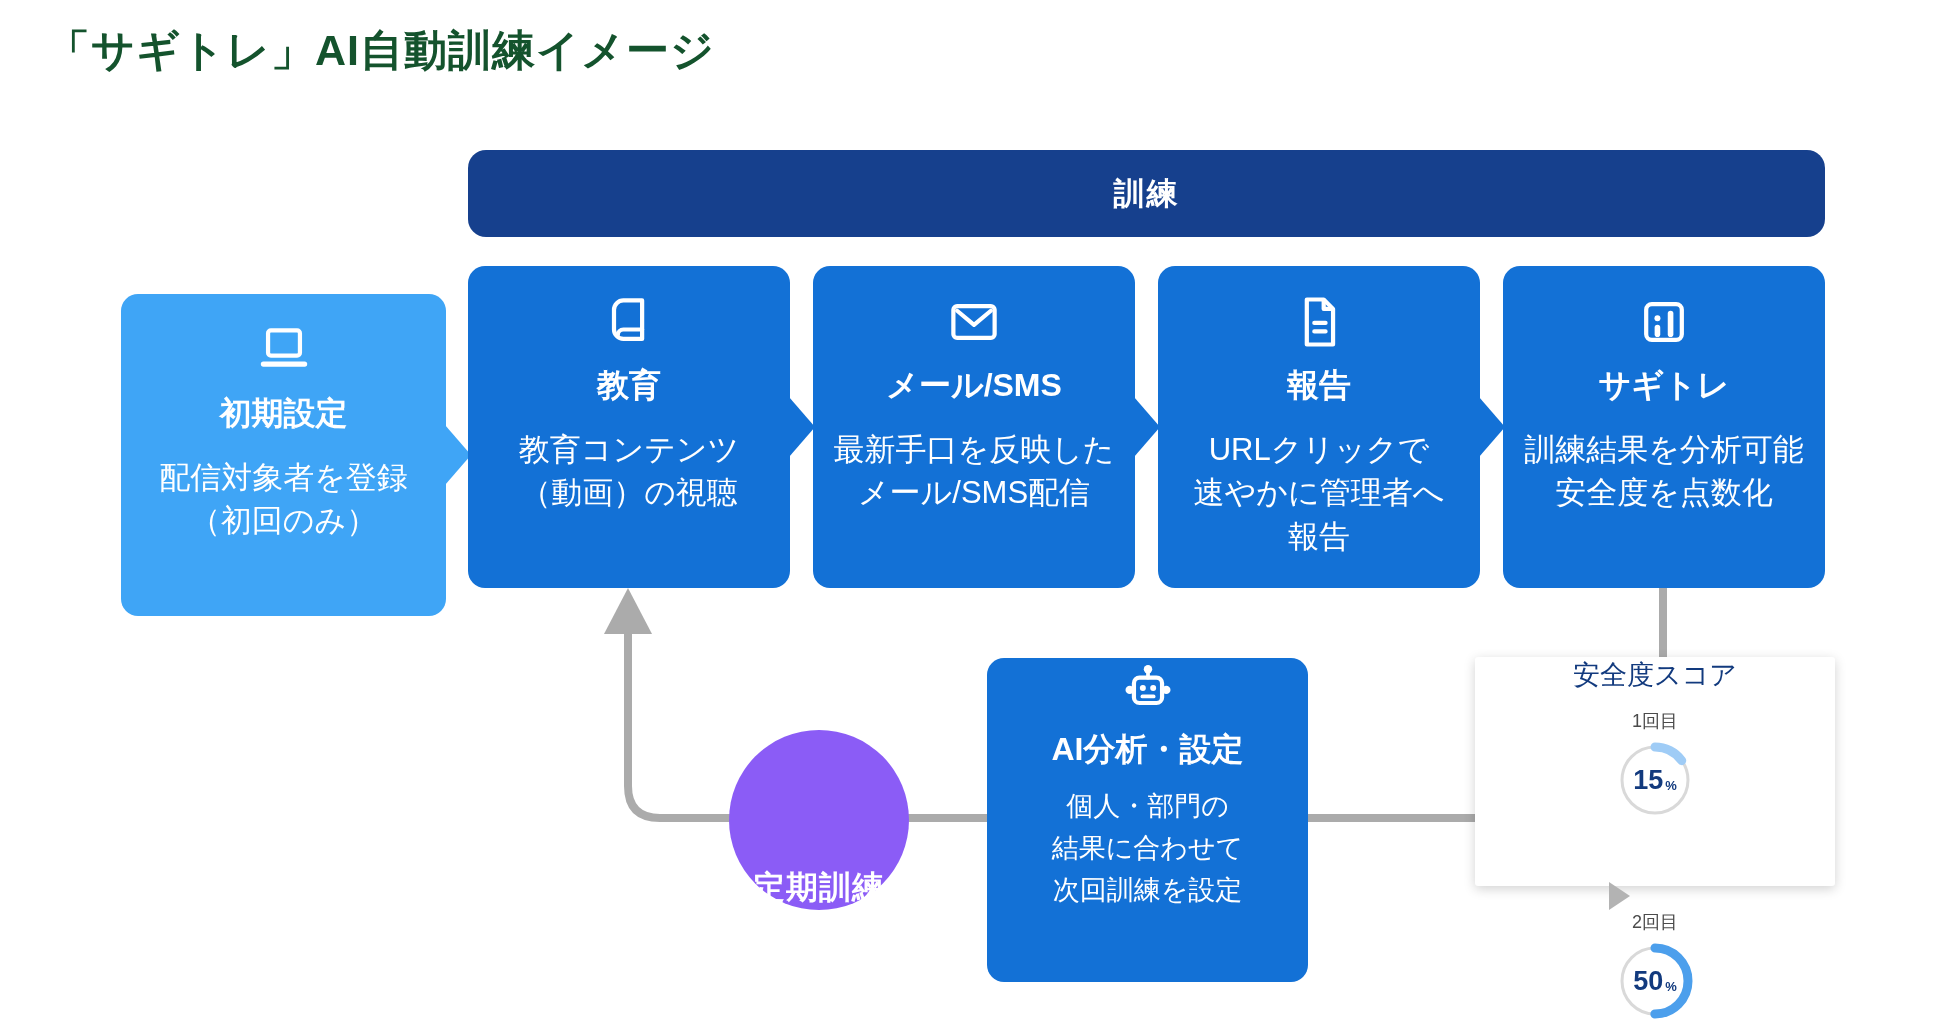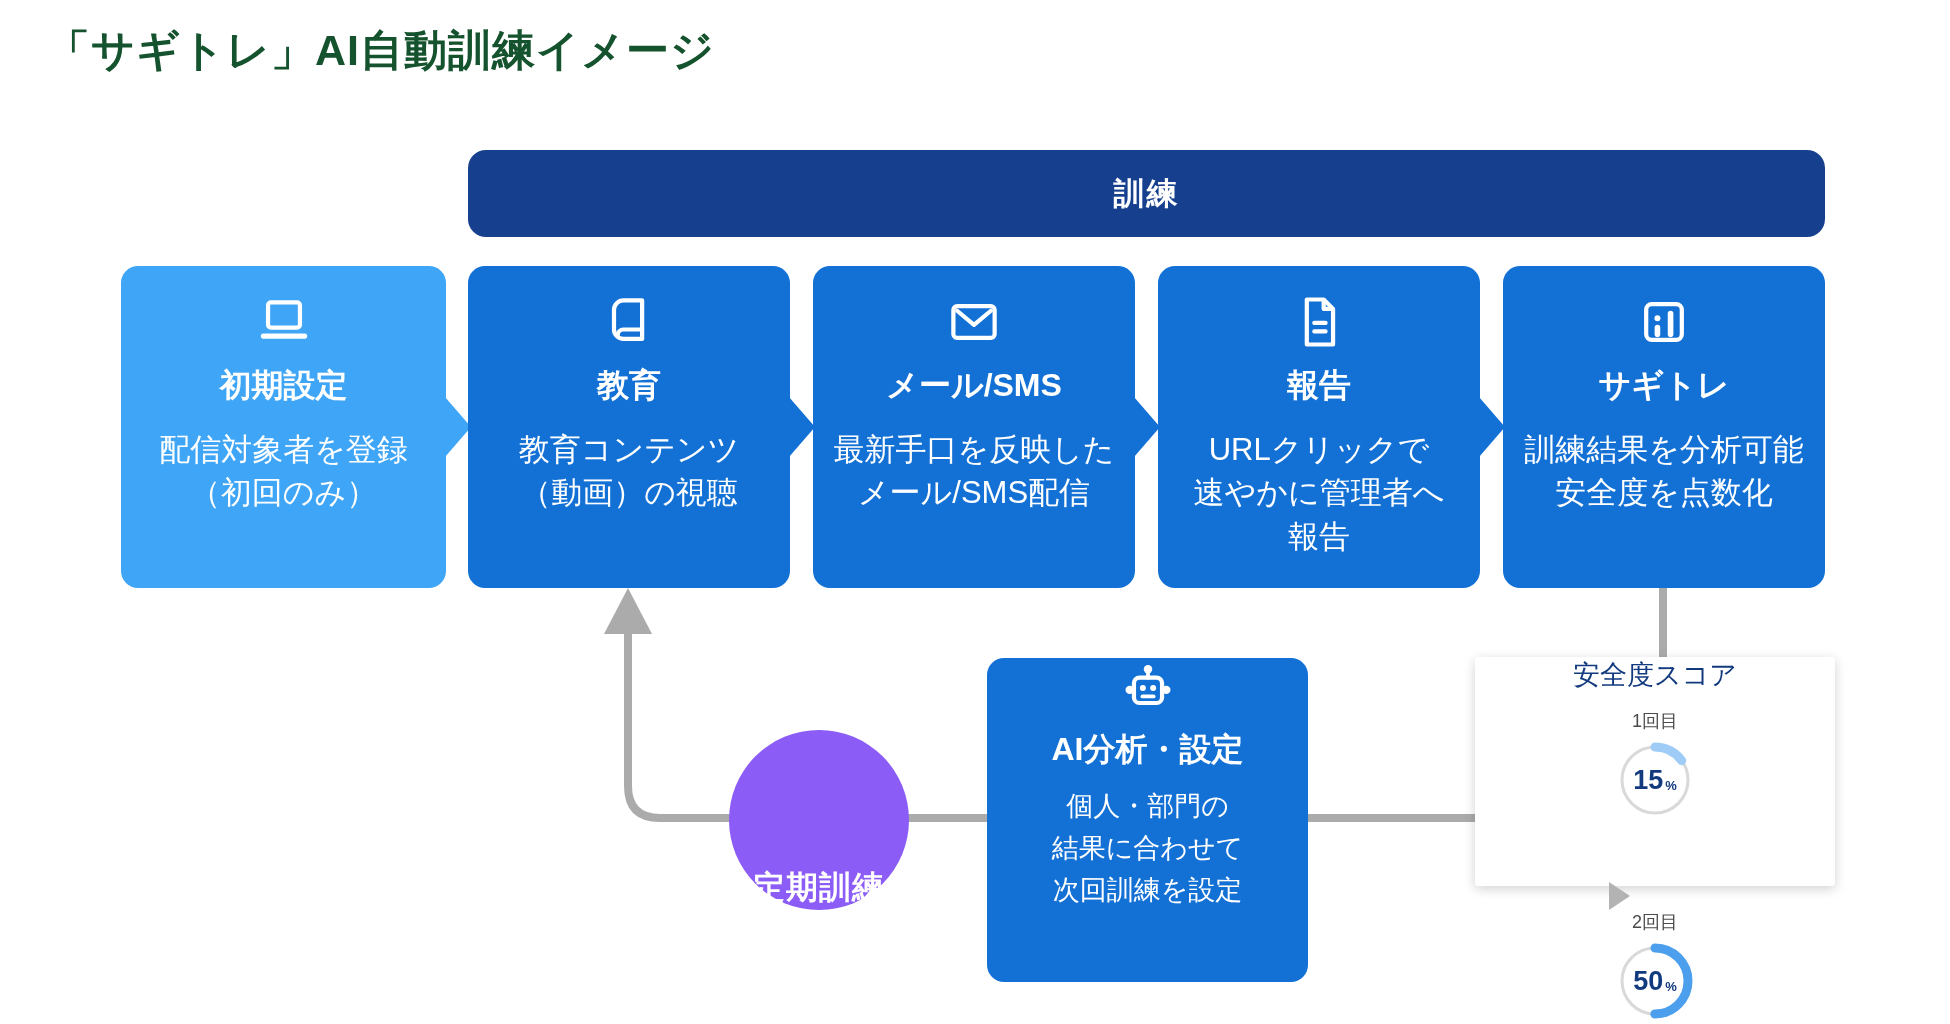--- a/index.html
+++ b/index.html
@@ -22,21 +22,21 @@
     display:flex;align-items:center;justify-content:center;
   }
   .banner-label{color:#ffffff;font-size:31px;font-weight:700;letter-spacing:2px;}
 
   
   .step{
     position:absolute;top:266px;height:322px;border-radius:17px;z-index:1;
     display:flex;flex-direction:column;align-items:center;
     padding-top:26px;color:#fff;text-align:center;
   }
-  .step.light{background:#3FA5F6;}
+  .step.light{background:#3FA5F6;margin-top:28px;}
   .step.primary{background:#1371D6;}
   .step-1{left:121px;width:325px;}
   .step-2{left:468px;width:322px;}
   .step-3{left:813px;width:322px;}
   .step-4{left:1158px;width:322px;}
   .step-5{left:1503px;width:322px;}
   .step-icon{width:60px;height:60px;flex:0 0 auto;}
   .step-title{font-size:32px;font-weight:700;margin-top:12px;}
   .step-body{font-size:31px;line-height:1.4;margin-top:20px;white-space:pre-line;}
 

